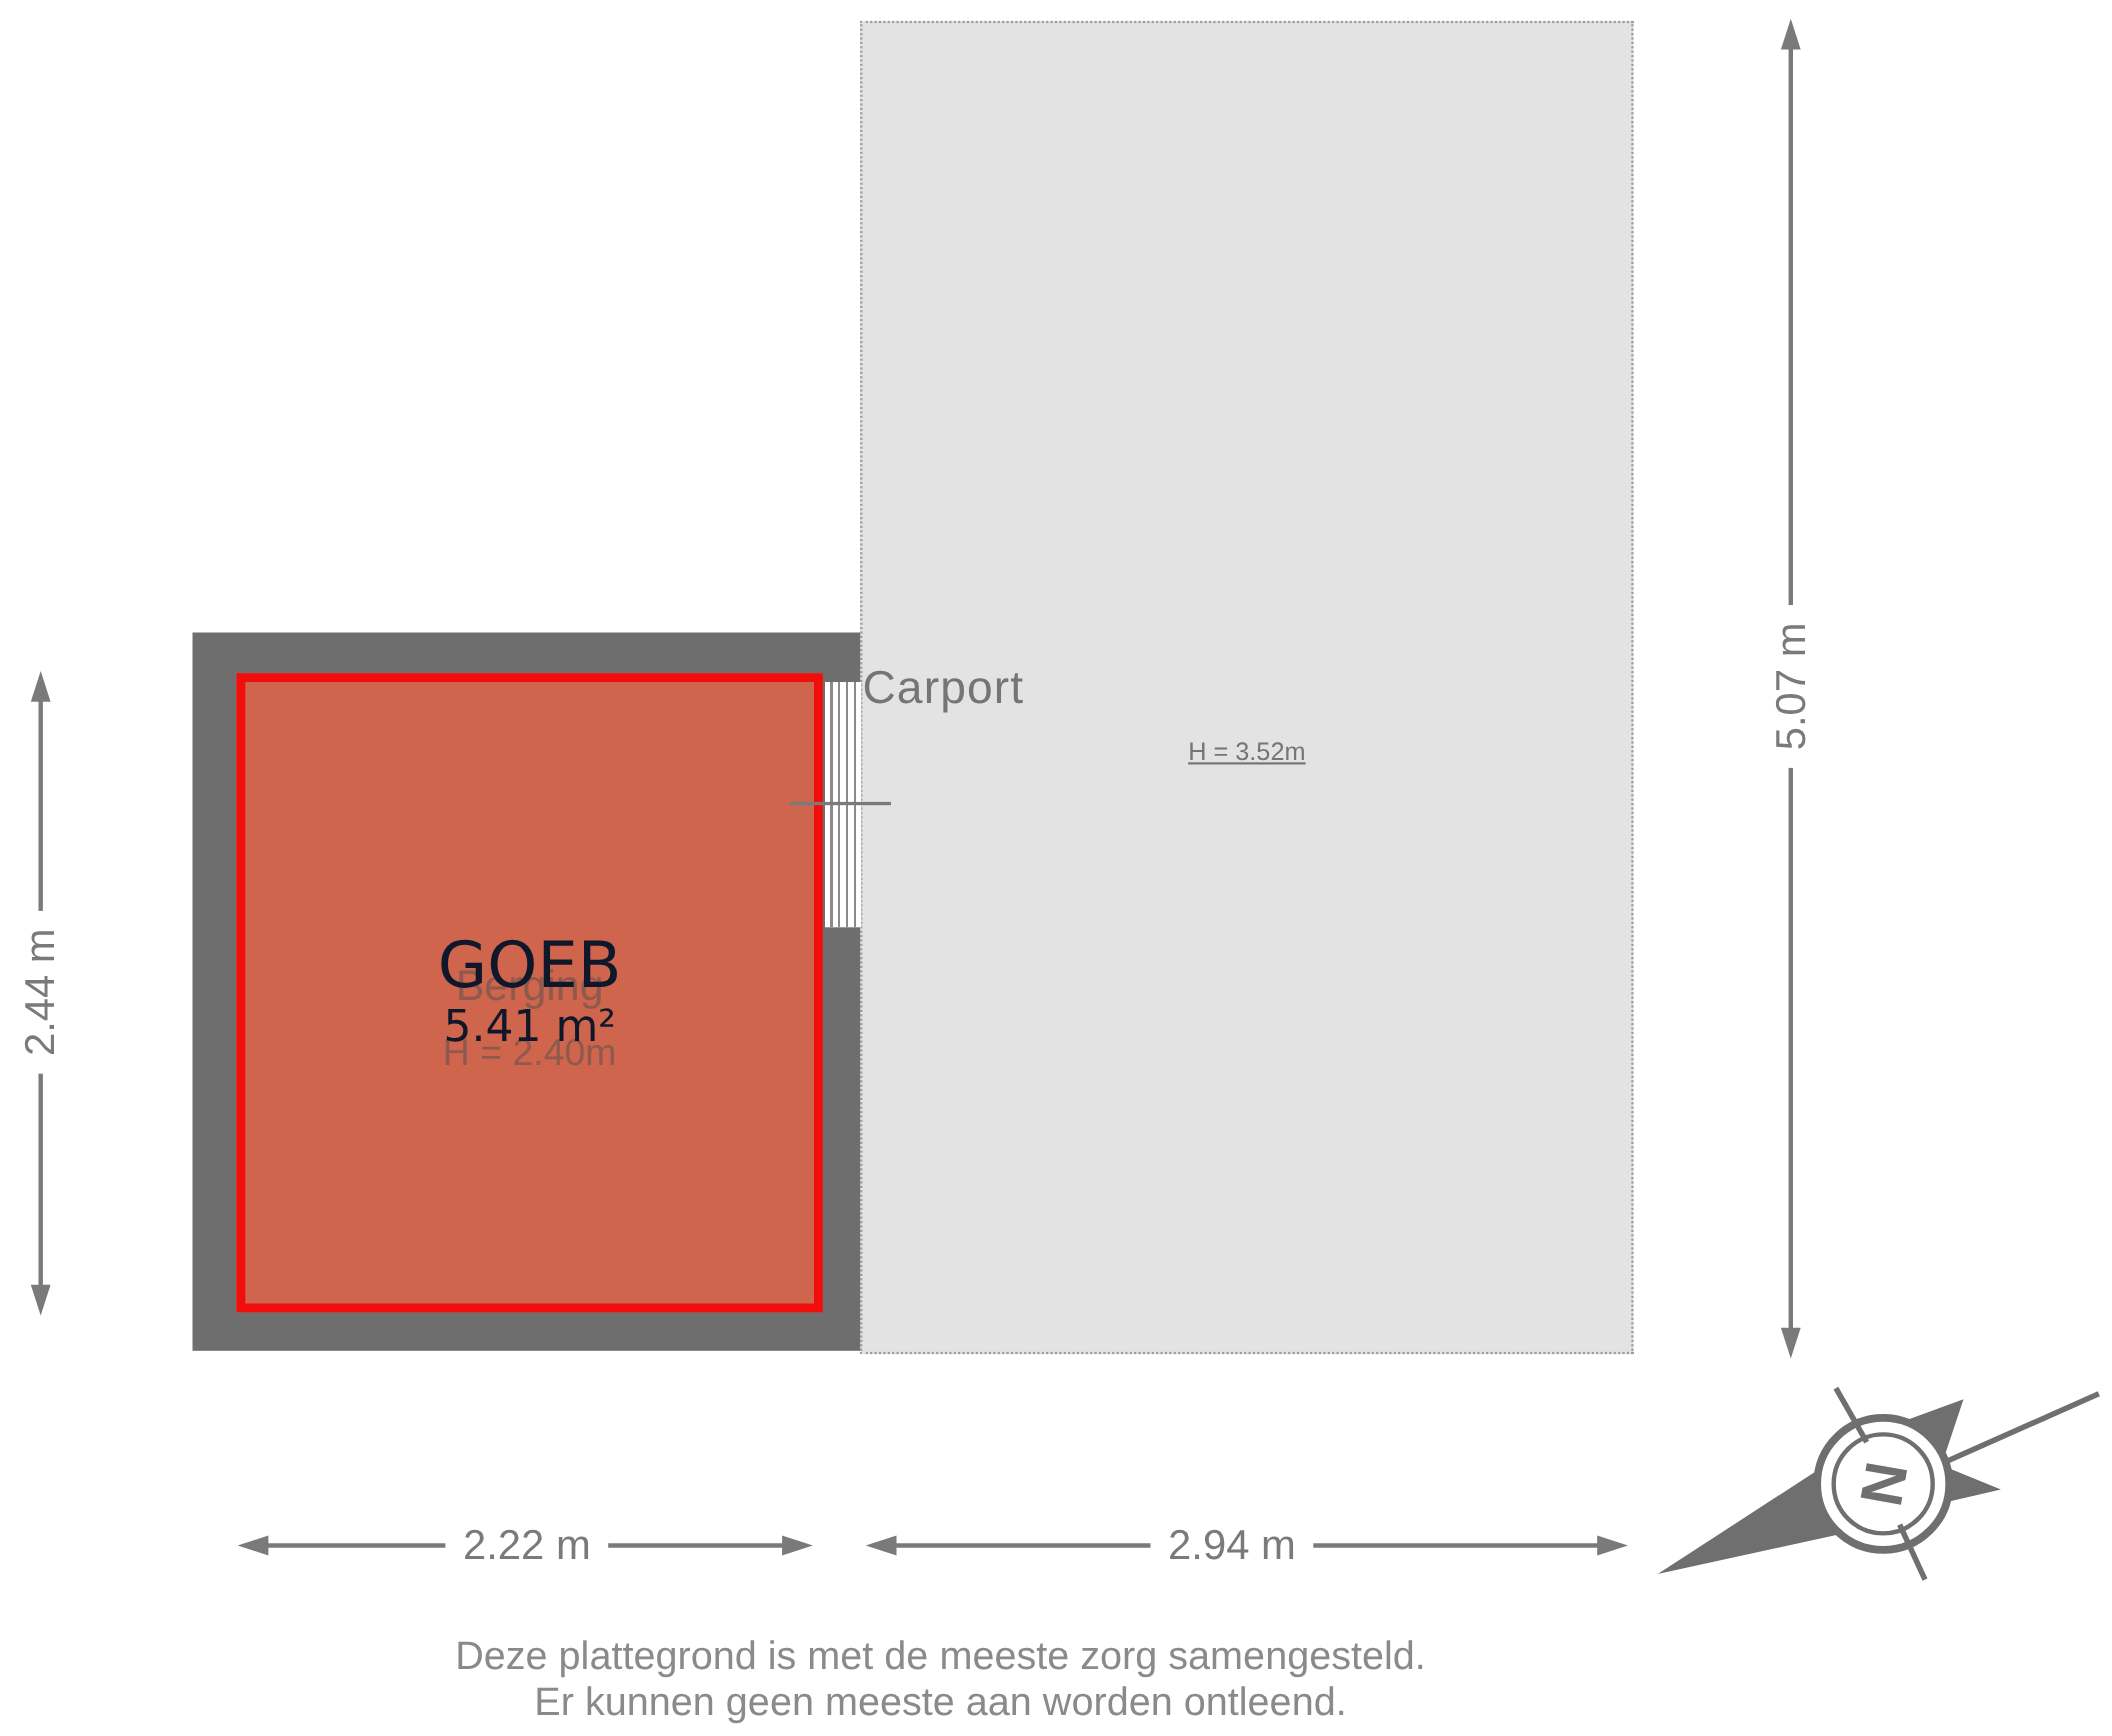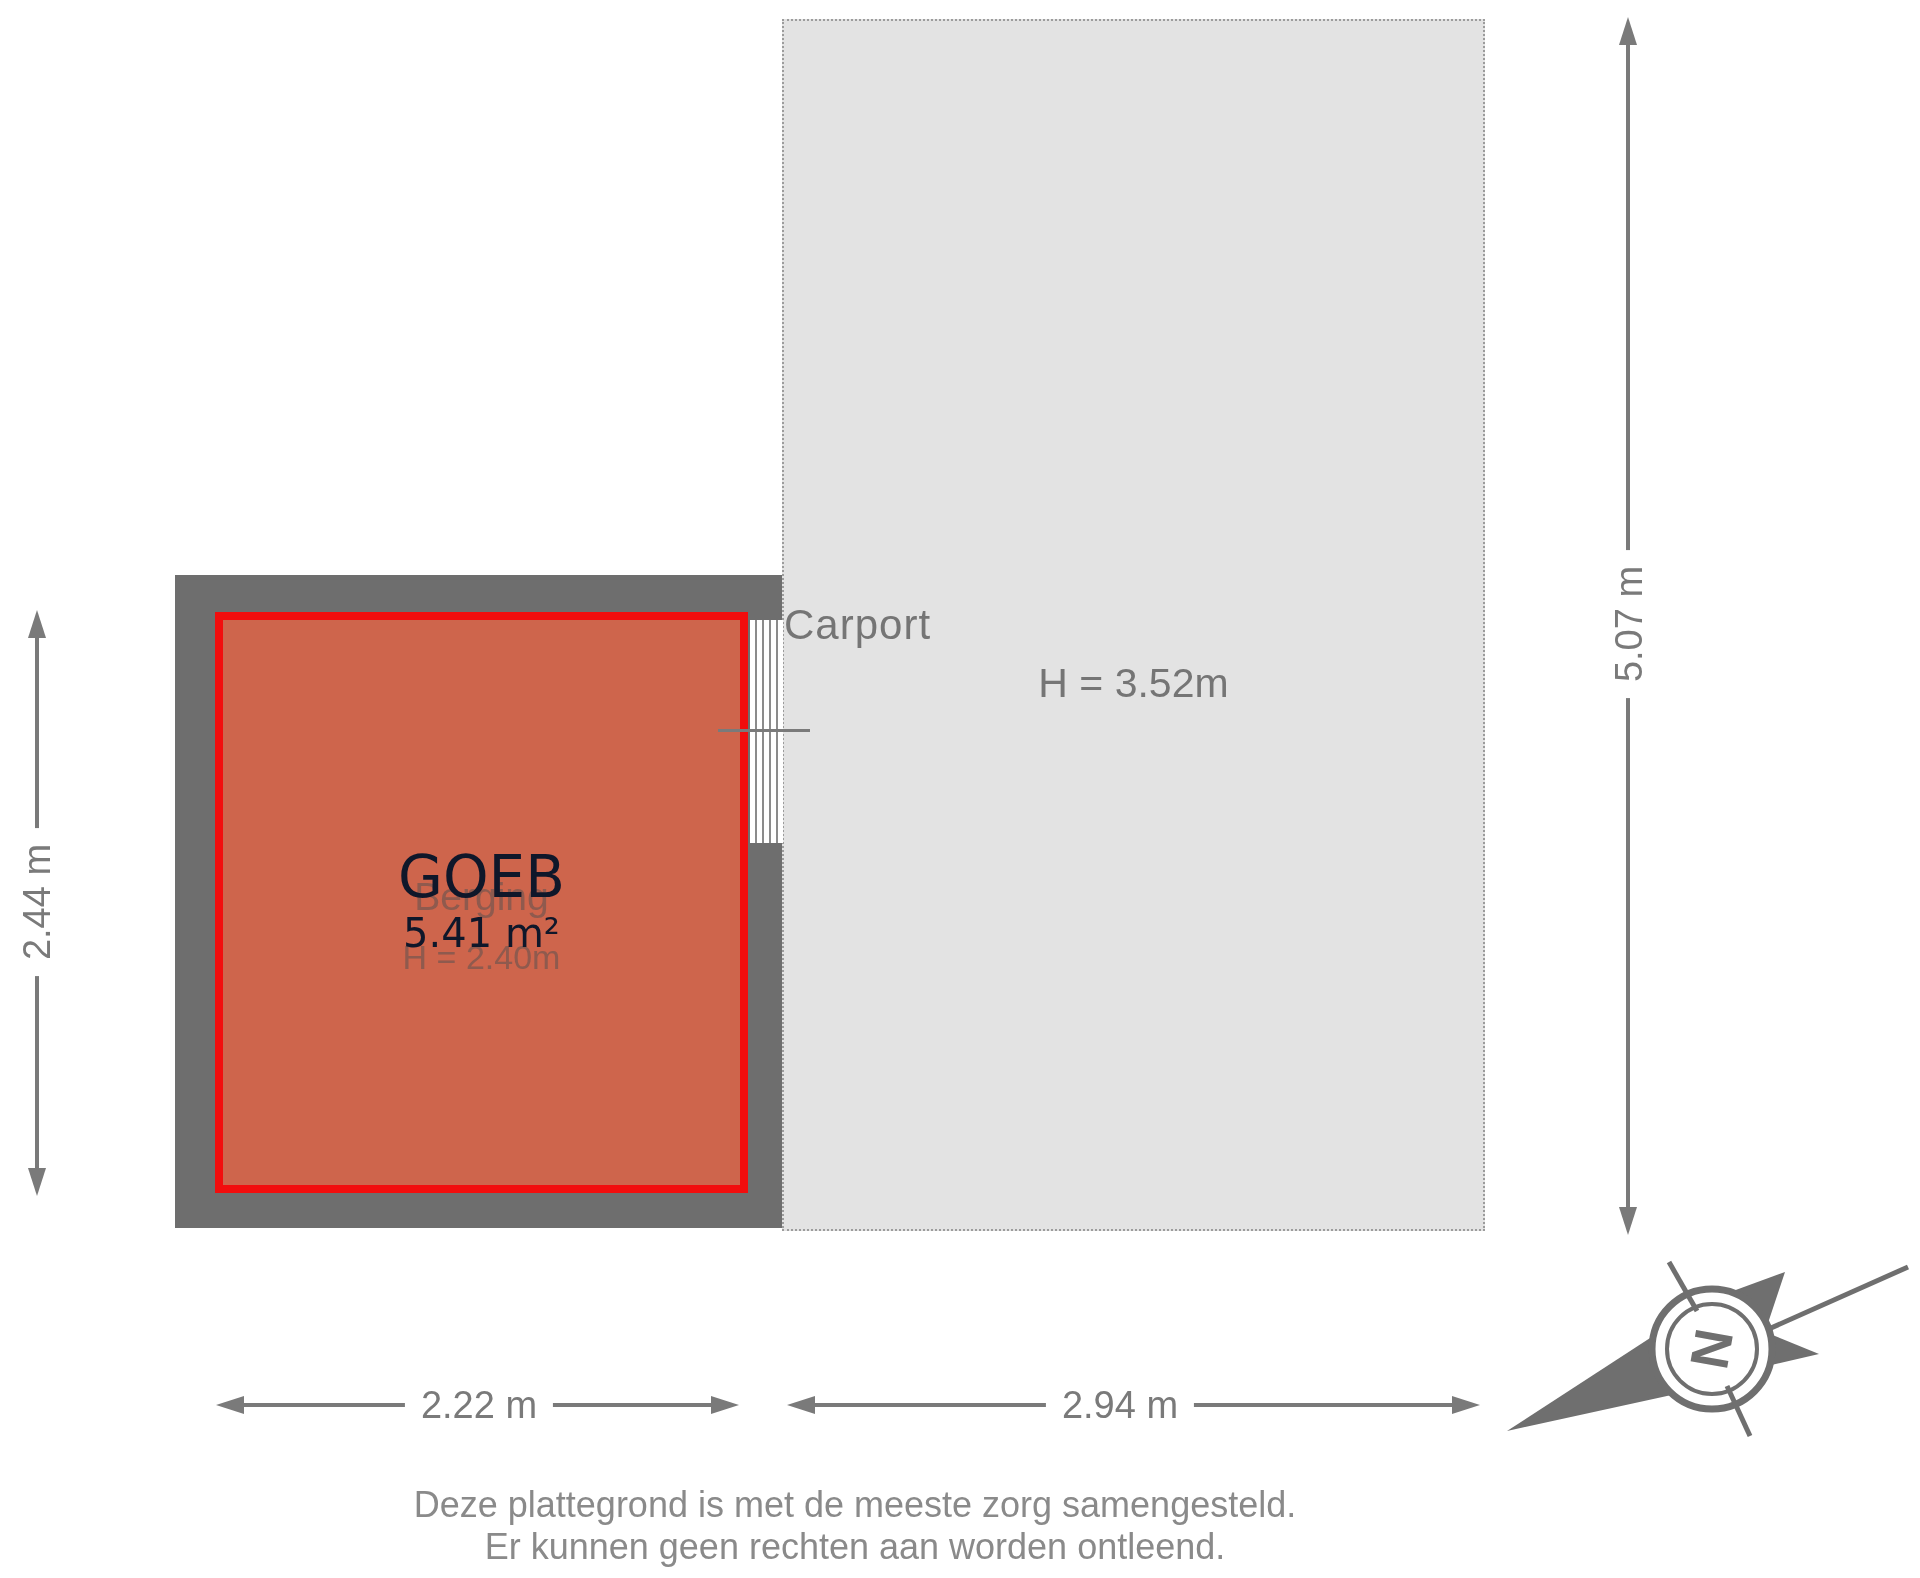--- a/index.html
+++ b/index.html
@@ -18,21 +18,21 @@
   
   .carport{
     left:782px;top:19px;width:703px;height:1212px;
     background:var(--c-carport_fill);
     border:2px dotted var(--c-carport_border);
     z-index:1;
   }
   .carport-name{position:absolute;top:583px;left:0;right:0;
     font-size:42px;line-height:42px;color:var(--c-label_gray);letter-spacing:1px;}
   .carport-h{position:absolute;top:644px;left:0;right:0;text-align:center;
-    font-size:41px;line-height:36px;color:var(--c-label_gray);}
+    font-size:23px;line-height:36px;color:var(--c-label_gray);text-decoration:underline;}
 
   
   .walls{left:175px;top:575px;width:607px;height:653px;background:var(--c-wall);z-index:2;}
 
   
   .room{
     left:215px;top:612px;width:533px;height:581px;
     background:var(--c-room_fill);
     border:8px solid var(--c-room_outline);
     z-index:3;
@@ -133,16 +133,16 @@
     </g>
     <circle class="ring-outer" cx="257" cy="111" r="60"></circle>
     <circle class="ring-inner" cx="257" cy="111" r="45"></circle>
     <line class="cline" x1="214" y1="24" x2="242" y2="73"></line>
     <line class="cline" x1="272" y1="148" x2="295" y2="198"></line>
     <text x="257" y="111" text-anchor="middle" dominant-baseline="central" transform="rotate(100 257 111)">N</text>
   </svg>
 
   <div class="abs footer">
     <div>Deze plattegrond is met de meeste zorg samengesteld.</div>
-    <div>Er kunnen geen rechten aan worden ontleend.</div>
+    <div>Er kunnen geen meeste aan worden ontleend.</div>
   </div>
 
 </div>
 
 </body></html>

